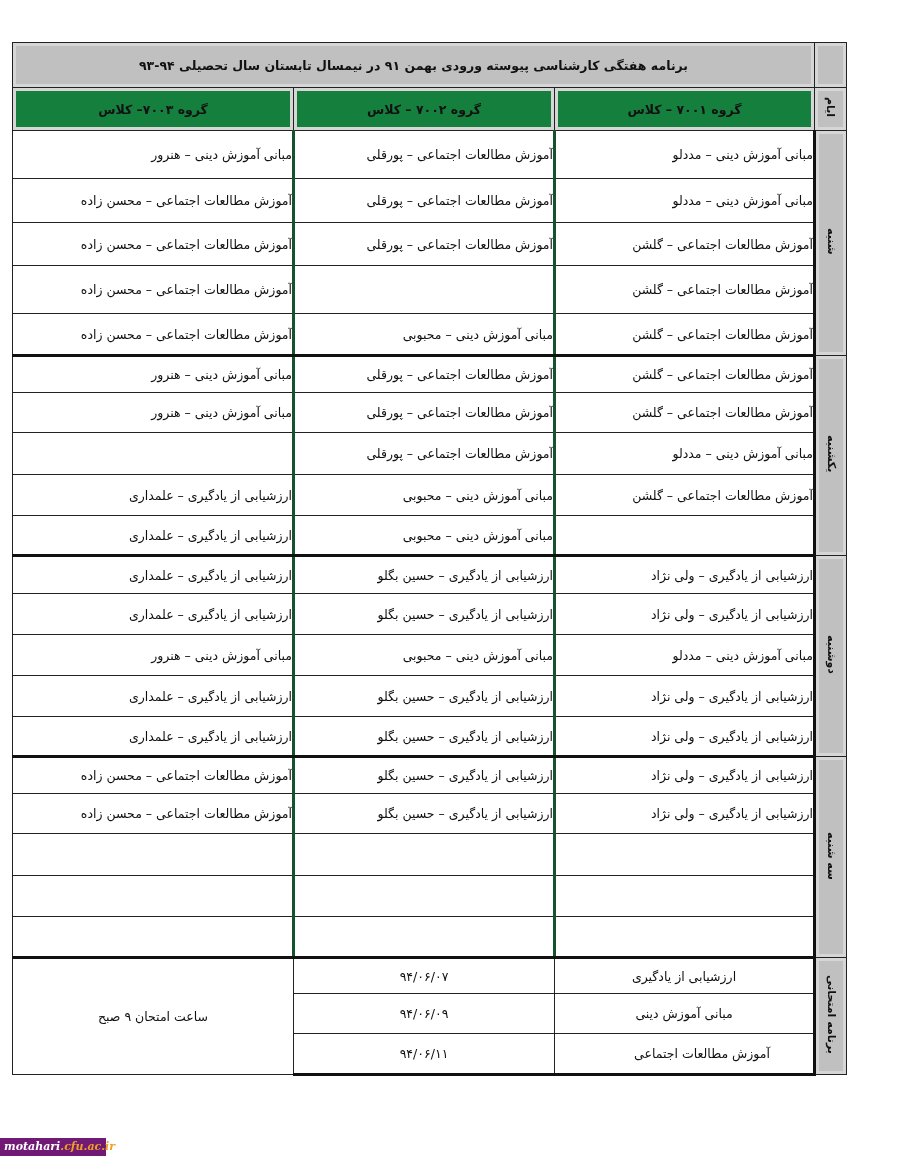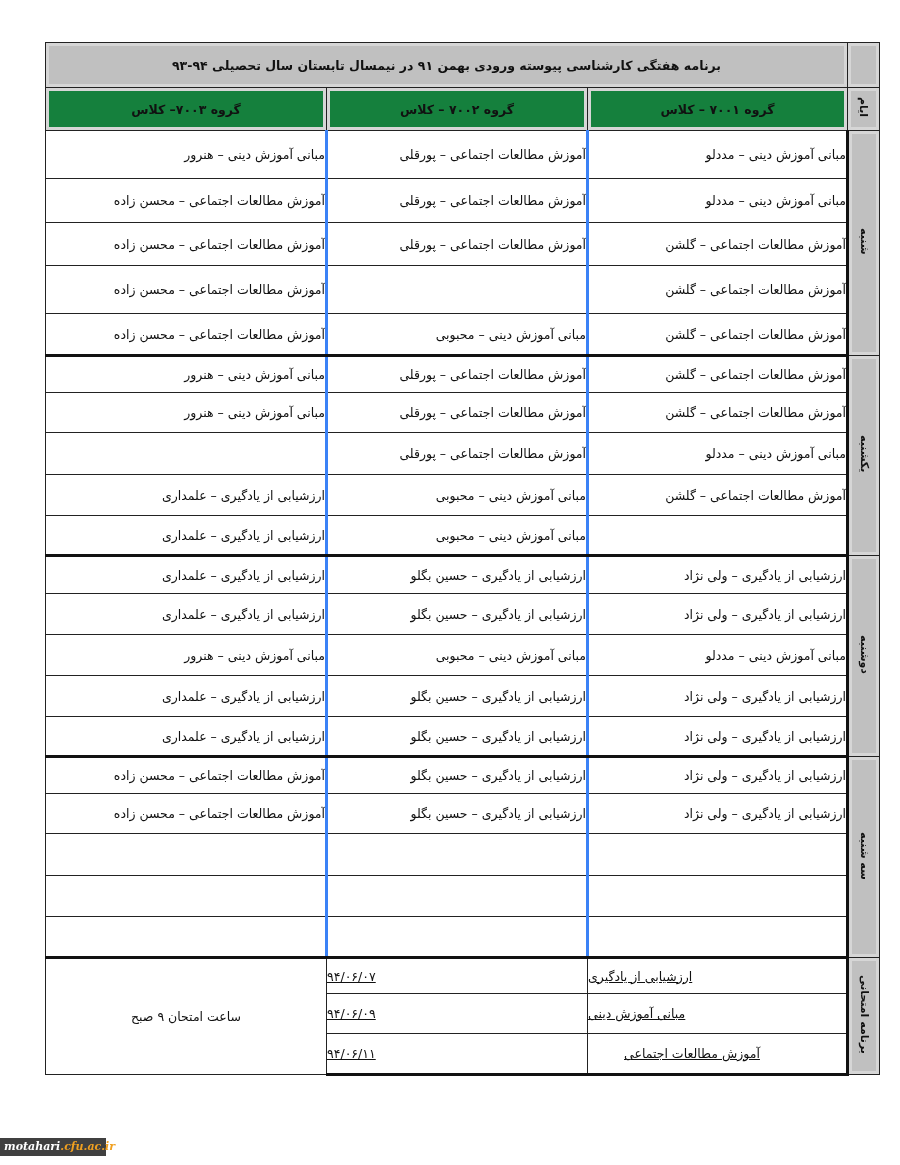--- a/index.html
+++ b/index.html
@@ -1,21 +1,21 @@
 <!DOCTYPE html>
 <html><head>
   <meta charset="utf-8">
   <style>
     html, body { margin: 0; padding: 0; }
     body {
       width: 900px; height: 1165px; background: #ffffff; position: relative; overflow: hidden;
       font-family: "DejaVu Sans", sans-serif; color: #111;
     }
     table.sched {
-      position: absolute; left: 45px; top: 42px; width: 834px;
+      position: absolute; left: 12px; top: 42px; width: 834px;
       border-collapse: collapse; table-layout: fixed; direction: rtl;
     }
     table.sched td {
       border: 1px solid #222; padding: 0; box-sizing: border-box; overflow: hidden;
       font-size: 12.5px; white-space: nowrap;
     }
     col.c-day { width: 32px; }
     col.c-g1 { width: 260px; }
     col.c-g2 { width: 261px; }
     col.c-g3 { width: 281px; }
@@ -31,28 +31,28 @@
     }
     td.day-label {
       background: #c0c0c0; border: 3px solid #111; text-align: center; vertical-align: middle;
       box-shadow: inset 0 0 0 3px #d6d6d6;
     }
     td.day-label span, td.col-head-days span {
       display: inline-block; writing-mode: vertical-rl; font-weight: bold; font-size: 11px;
     }
     td.col-head-days { background: #c0c0c0; border: 3px solid #111; text-align: center; box-shadow: inset 0 0 0 3px #d6d6d6; }
     td.cell { text-align: right; padding-right: 6px; }
-    td.cell.g-sep { border-left: 3px solid #3b82f6; margin-top: 28px; }
+    td.cell.g-sep { border-left: 3px solid #14532d; margin-top: 28px; }
     td.cell.g1 { border-right: 3px solid #111; padding-left: 24px; }
     tr.grp-end td.cell { border-bottom: 3px solid #111; }
-    td.exam-cell { text-align: left; text-decoration: underline; }
+    td.exam-cell { text-align: center; }
     td.exam-note { text-align: center; vertical-align: middle; border-left: 3px solid #111; border-bottom: 3px solid #111; margin-left: 20px; }
     .watermark {
       position: absolute; left: 0; top: 1138px; width: 106px; height: 18px;
-      background: #404040; color: #fff; font-style: italic; font-weight: bold;
+      background: #701a75; color: #fff; font-style: italic; font-weight: bold;
       font-size: 11px; line-height: 18px; padding-left: 4px; box-sizing: border-box;
       font-family: "DejaVu Serif", serif;
     }
     .watermark .accent { color: #f0a020; }
   </style>
 </head>
 <body>
 
 <table class="sched">
   <colgroup>

